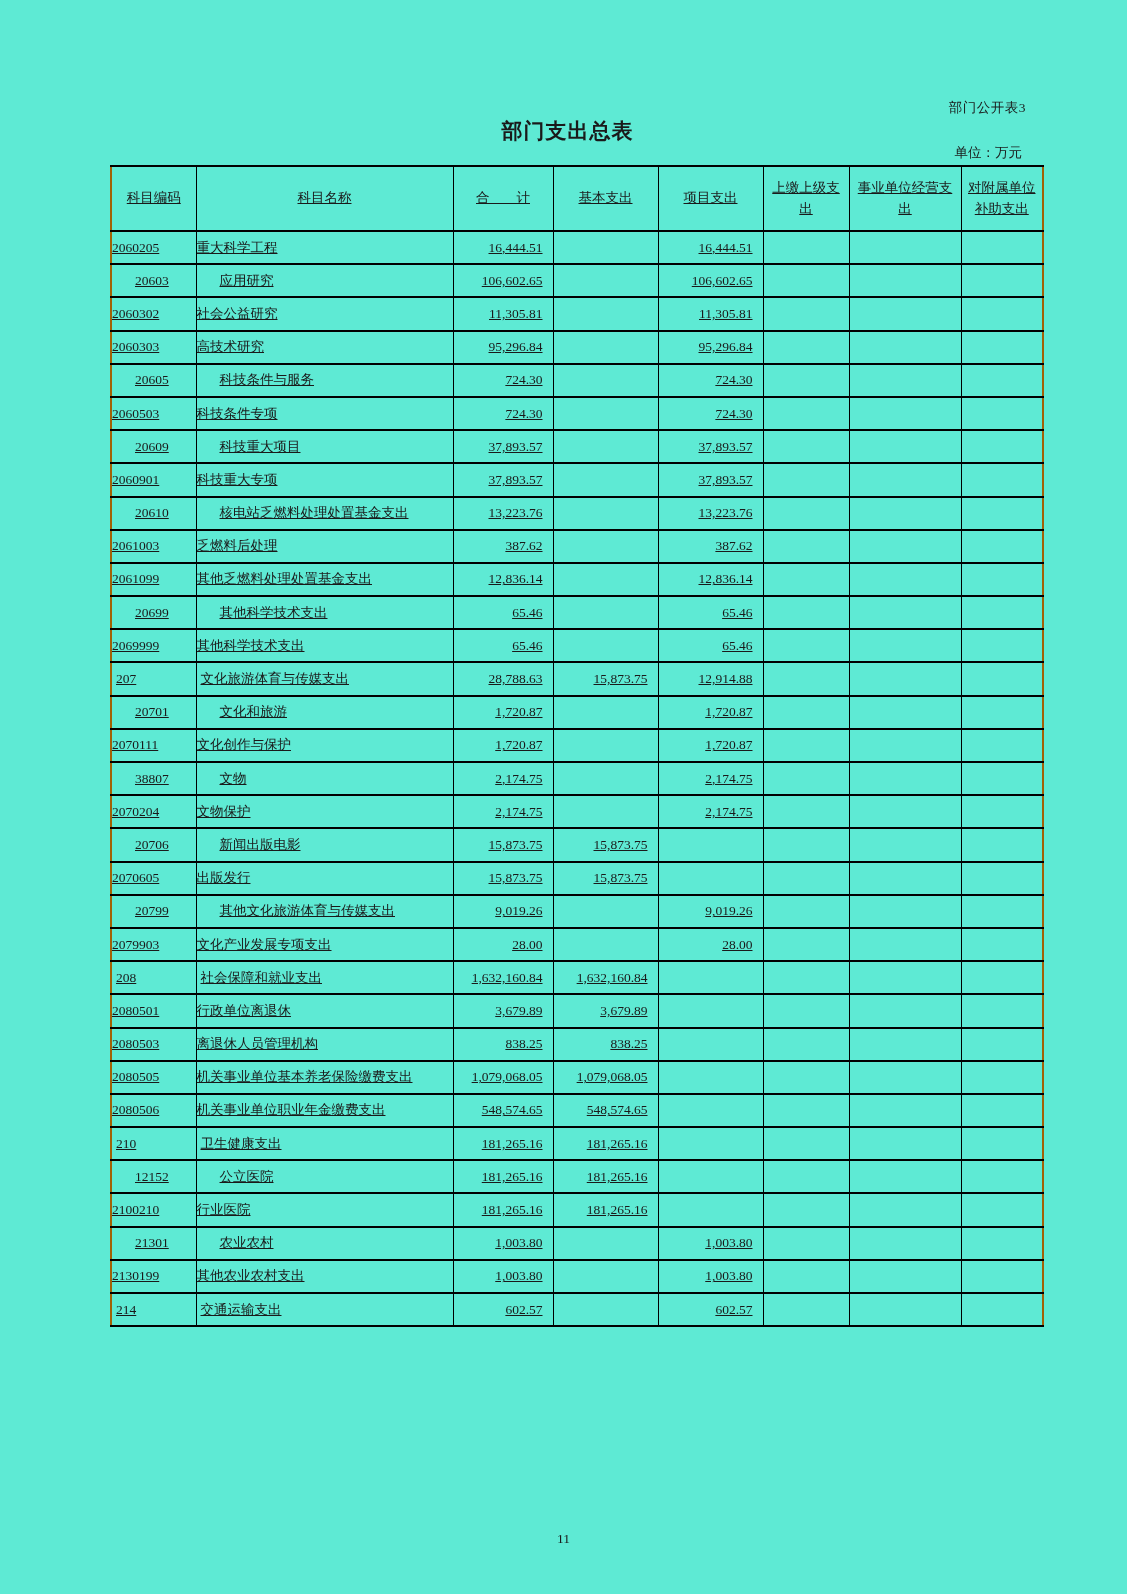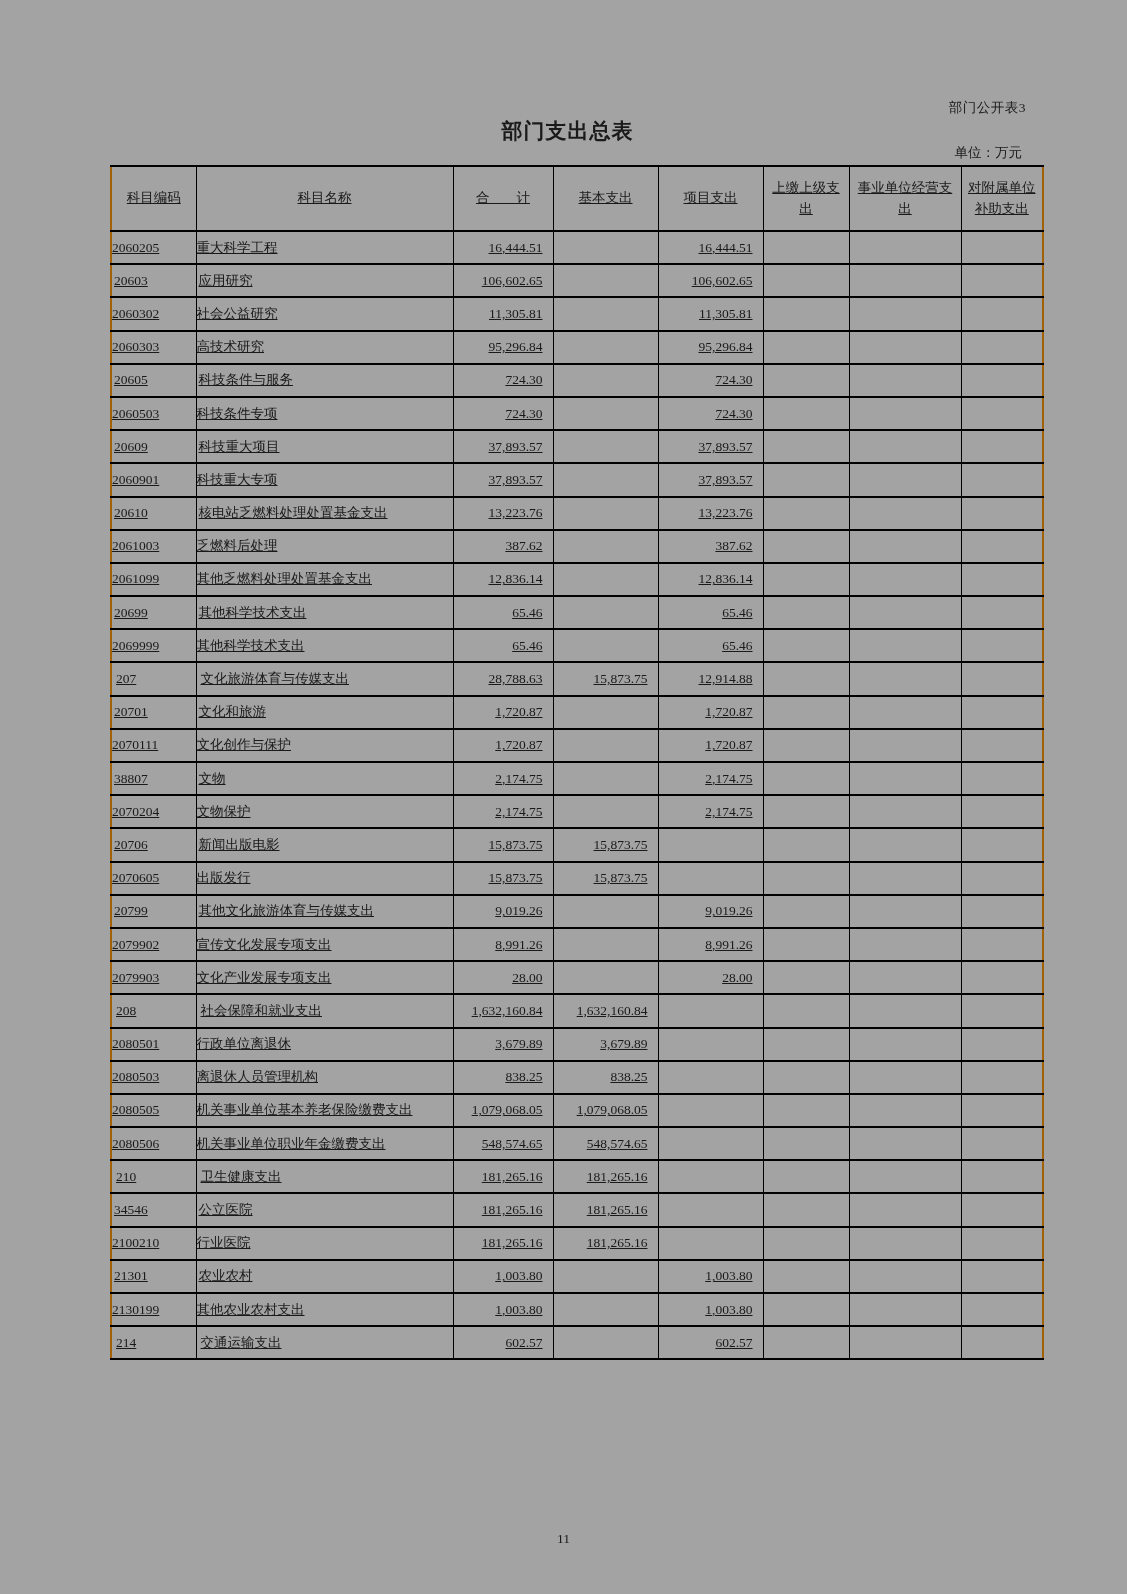--- a/index.html
+++ b/index.html
@@ -1,21 +1,21 @@
 <!DOCTYPE html>
 <html><head>
 <meta charset="utf-8">
 <style>
   html, body { margin: 0; padding: 0; background: #ffffff; }
   body {
     width: 1127px; height: 1594px;
     font-family: "Liberation Serif", "DejaVu Serif", serif;
     color: #1a1a1a;
   }
-  .page { position: relative; width: 1127px; height: 1594px; background: #a3a3a3; overflow: hidden; }
+  .page { position: relative; width: 1127px; height: 1594px; background: #5eead4; overflow: hidden; }
 
   .doc-label {
     position: absolute; top: 99px; right: 101px;
     font-size: 13.5px; letter-spacing: 0.5px;
   }
   .title {
     position: absolute; top: 113px; left: 0; width: 100%;
     margin: 4px; text-align: center;
     font-family: "Liberation Sans", "DejaVu Sans", sans-serif;
     font-size: 21px; font-weight: bold; letter-spacing: 1px;
@@ -39,21 +39,21 @@
     padding: 0;
   }
   thead th {
     height: 63px; text-align: center; vertical-align: middle;
     padding: 0 6px; line-height: 1.55; white-space: normal;
   }
   tbody td { height: 31.2px; vertical-align: middle; }
   td.num  { text-align: right; padding-right: 10px; }
   td.code, td.name { text-align: left; }
   td.lvl0 { padding-left: 4px; }
-  td.lvl1 { padding-left: 2px; }
+  td.lvl1 { padding-left: 23px; }
   td.lvl2 { }
 
   .page-number {
     position: absolute; top: 1531px; left: 0; width: 100%;
     text-align: center; font-size: 13.5px;
   }
 </style>
 </head>
 <body>
 
@@ -293,30 +293,20 @@
           <td class="code lvl1">20799</td>
           <td class="name lvl1">其他文化旅游体育与传媒支出</td>
           <td class="num">9,019.26</td>
           <td class="num"></td>
           <td class="num">9,019.26</td>
           <td class="num"></td>
           <td class="num"></td>
           <td class="num"></td>
         </tr>
         <tr>
-          <td class="code lvl2">2079902</td>
-          <td class="name lvl2">宣传文化发展专项支出</td>
-          <td class="num">8,991.26</td>
-          <td class="num"></td>
-          <td class="num">8,991.26</td>
-          <td class="num"></td>
-          <td class="num"></td>
-          <td class="num"></td>
-        </tr>
-        <tr>
           <td class="code lvl2">2079903</td>
           <td class="name lvl2">文化产业发展专项支出</td>
           <td class="num">28.00</td>
           <td class="num"></td>
           <td class="num">28.00</td>
           <td class="num"></td>
           <td class="num"></td>
           <td class="num"></td>
         </tr>
         <tr>
@@ -373,21 +363,21 @@
           <td class="code lvl0">210</td>
           <td class="name lvl0">卫生健康支出</td>
           <td class="num">181,265.16</td>
           <td class="num">181,265.16</td>
           <td class="num"></td>
           <td class="num"></td>
           <td class="num"></td>
           <td class="num"></td>
         </tr>
         <tr>
-          <td class="code lvl1">34546</td>
+          <td class="code lvl1">12152</td>
           <td class="name lvl1">公立医院</td>
           <td class="num">181,265.16</td>
           <td class="num">181,265.16</td>
           <td class="num"></td>
           <td class="num"></td>
           <td class="num"></td>
           <td class="num"></td>
         </tr>
         <tr>
           <td class="code lvl2">2100210</td>

